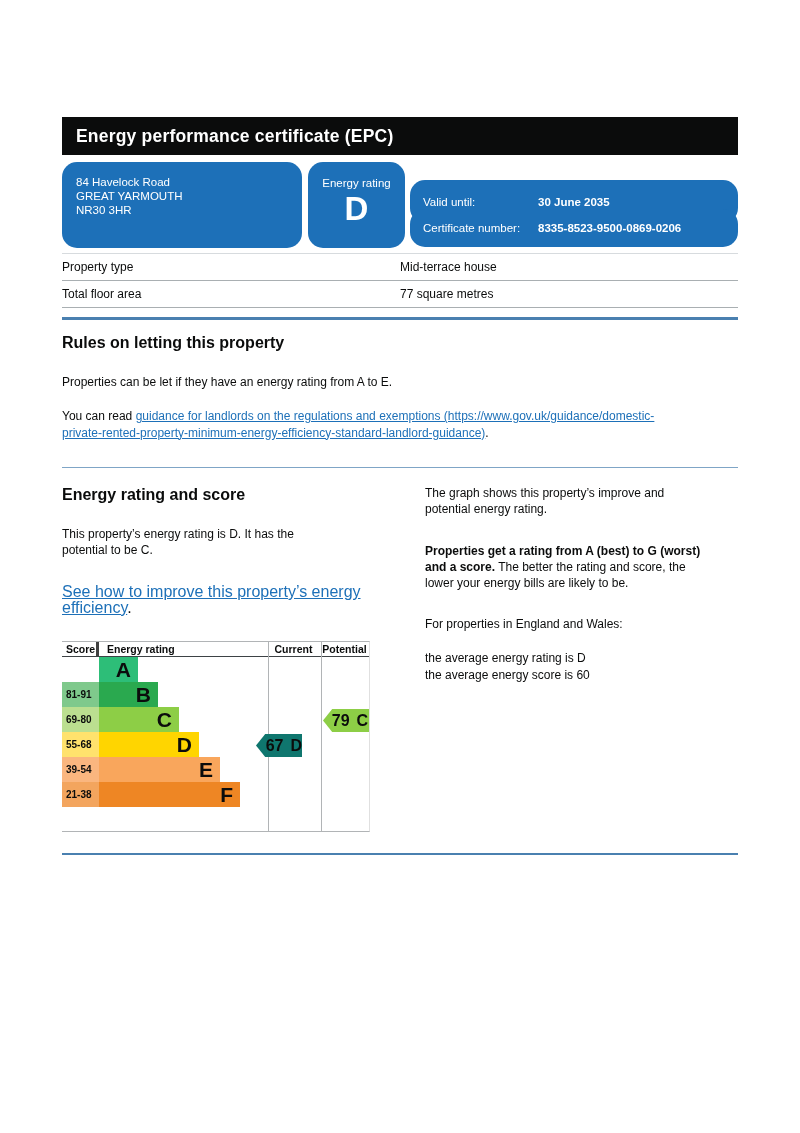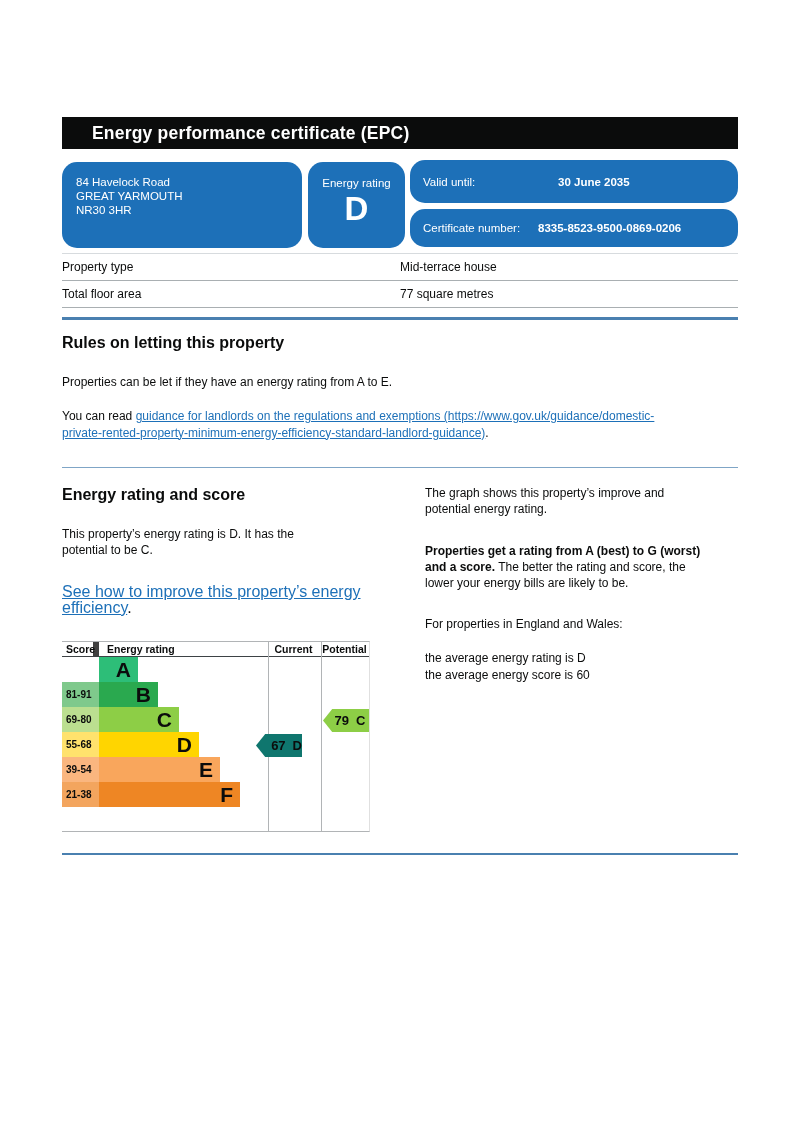--- a/index.html
+++ b/index.html
@@ -1,32 +1,32 @@
 <!DOCTYPE html>
 <html><head>
 <meta charset="utf-8">
 <style>
   * { margin:0; padding:0; box-sizing:border-box; }
   html,body { background:#ffffff; }
   body { font-family:"Liberation Sans", sans-serif; color:#0b0c0c; }
   .page { position:relative; width:800px; height:1133px; background:#fff; overflow:hidden; }
 
   
-  .title-bar { position:absolute; left:62px; top:117px; width:676px; height:32px;
-               background:#0b0c0c; color:#fff; display:flex; align-items:center;padding-left:16px; }
+  .title-bar { position:absolute; left:62px; top:117px; width:676px; height:38px;
+               background:#0b0c0c; color:#fff; display:flex; align-items:center; }
   .title-bar h1 { font-size:17.5px; font-weight:bold; padding-left:14px; letter-spacing:0.2px; }
 
   
   .blue { background:#1d70b8; color:#fff; position:absolute;border-radius:15px; }
   .address-box { left:62px; top:162px; width:240px; height:86px; padding:13px 14px; }
   .address { font-size:11.5px; line-height:14px; white-space:pre-line; }
   .rating-box { left:308px; top:162px; width:97px; height:86px; text-align:center; }
   .rating-box .lbl { font-size:11.5px; margin-top:15px; }
   .rating-box .big { font-size:33px; font-weight:bold; line-height:40px; }
-  .valid-box { left:410px; top:160px; width:328px; height:43px; display:flex; align-items:center;gap:20px; }
+  .valid-box { left:410px; top:180px; width:328px; height:43px; display:flex; align-items:center; }
   .cert-box  { left:410px; top:209px; width:328px; height:38px; display:flex; align-items:center; }
   .kv-label { font-size:11.5px; padding-left:13px; width:128px; flex:none; }
   .kv-value { font-size:11.5px; font-weight:bold; }
 
   
   .facts { position:absolute; left:62px; top:253px; width:676px; border-top:1px solid #d7dbde; }
   .fact-row { display:flex; align-items:center; height:27px; border-bottom:1px solid #a9afb2; font-size:12px; }
   .fact-row .f-label { width:338px; flex:none; }
 
   .rule { position:absolute; left:62px; width:676px; background:#4a80b0; }
@@ -50,32 +50,32 @@
   .right-p2 { position:absolute; left:425px; top:543px; width:315px; }
   .right-p3 { position:absolute; left:425px; top:616px; width:315px; }
   .right-p4 { position:absolute; left:425px; top:650px; width:315px; line-height:16.5px; }
   .bold { font-weight:bold; }
 
   
   .epc-chart { position:absolute; left:62px; top:641px; width:308px; height:191px;
                border-top:1px solid #b1b4b6; border-bottom:1px solid #b1b4b6; border-right:1px solid #e0e0e0; }
   .chart-header { display:flex; height:15px; border-bottom:1px solid #3d4245;
                   font-size:10.5px; font-weight:bold; align-items:center; }
-  .h-score { width:37px; flex:none; padding-left:4px; border-right:6px solid #404040; height:100%; line-height:14px; }
+  .h-score { width:37px; flex:none; padding-left:4px; border-right:3px solid #404040; height:100%; line-height:14px; }
   .h-rating { width:168px; flex:none; padding-left:8px; }
   .h-current { width:53px; flex:none; text-align:center; }
   .h-potential { width:49px; flex:none; text-align:center; }
   .col-line { position:absolute; top:0; bottom:0; width:0; border-left:1px solid #b1b4b6; }
   .col-line.c1 { left:206px; }
   .col-line.c2 { left:259px; }
   .band-row { display:flex; height:25px; }
   .score-cell { width:37px; flex:none; font-size:10px; font-weight:bold; line-height:25px; padding-left:4px; }
   .band-bar { font-size:21px; font-weight:bold; line-height:25px; text-align:right; padding-right:7px; color:#0b0c0c; }
   .arrow { position:absolute; width:46px; height:23px; display:flex; align-items:center; justify-content:center;
-           gap:7px; font-size:13px; font-weight:bold; color:#0b0c0c; padding-left:8px;
+           gap:7px; font-size:16px; font-weight:bold; color:#0b0c0c; padding-left:8px;
            clip-path:polygon(0 50%, 20% 0, 100% 0, 100% 100%, 20% 100%); }
 </style>
 </head>
 <body>
 
 <div class="page">
 
   <div class="title-bar">
     <h1>Energy performance certificate (EPC)</h1>
   </div>

